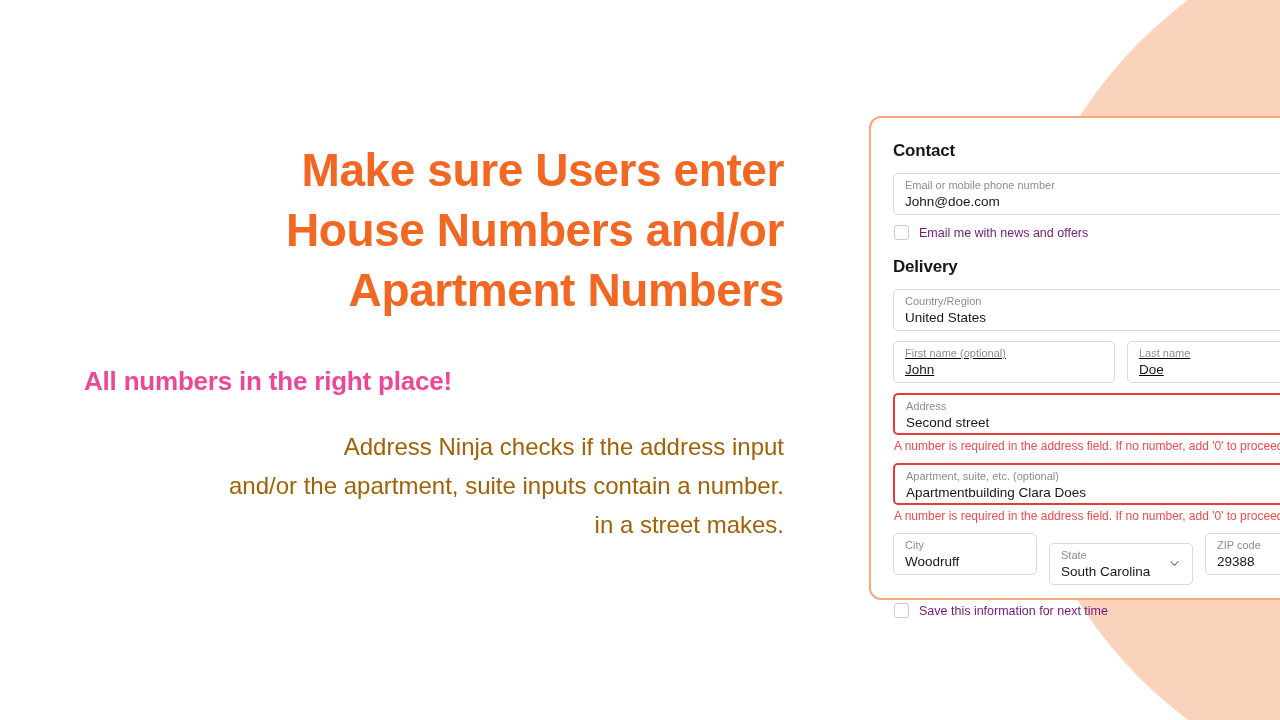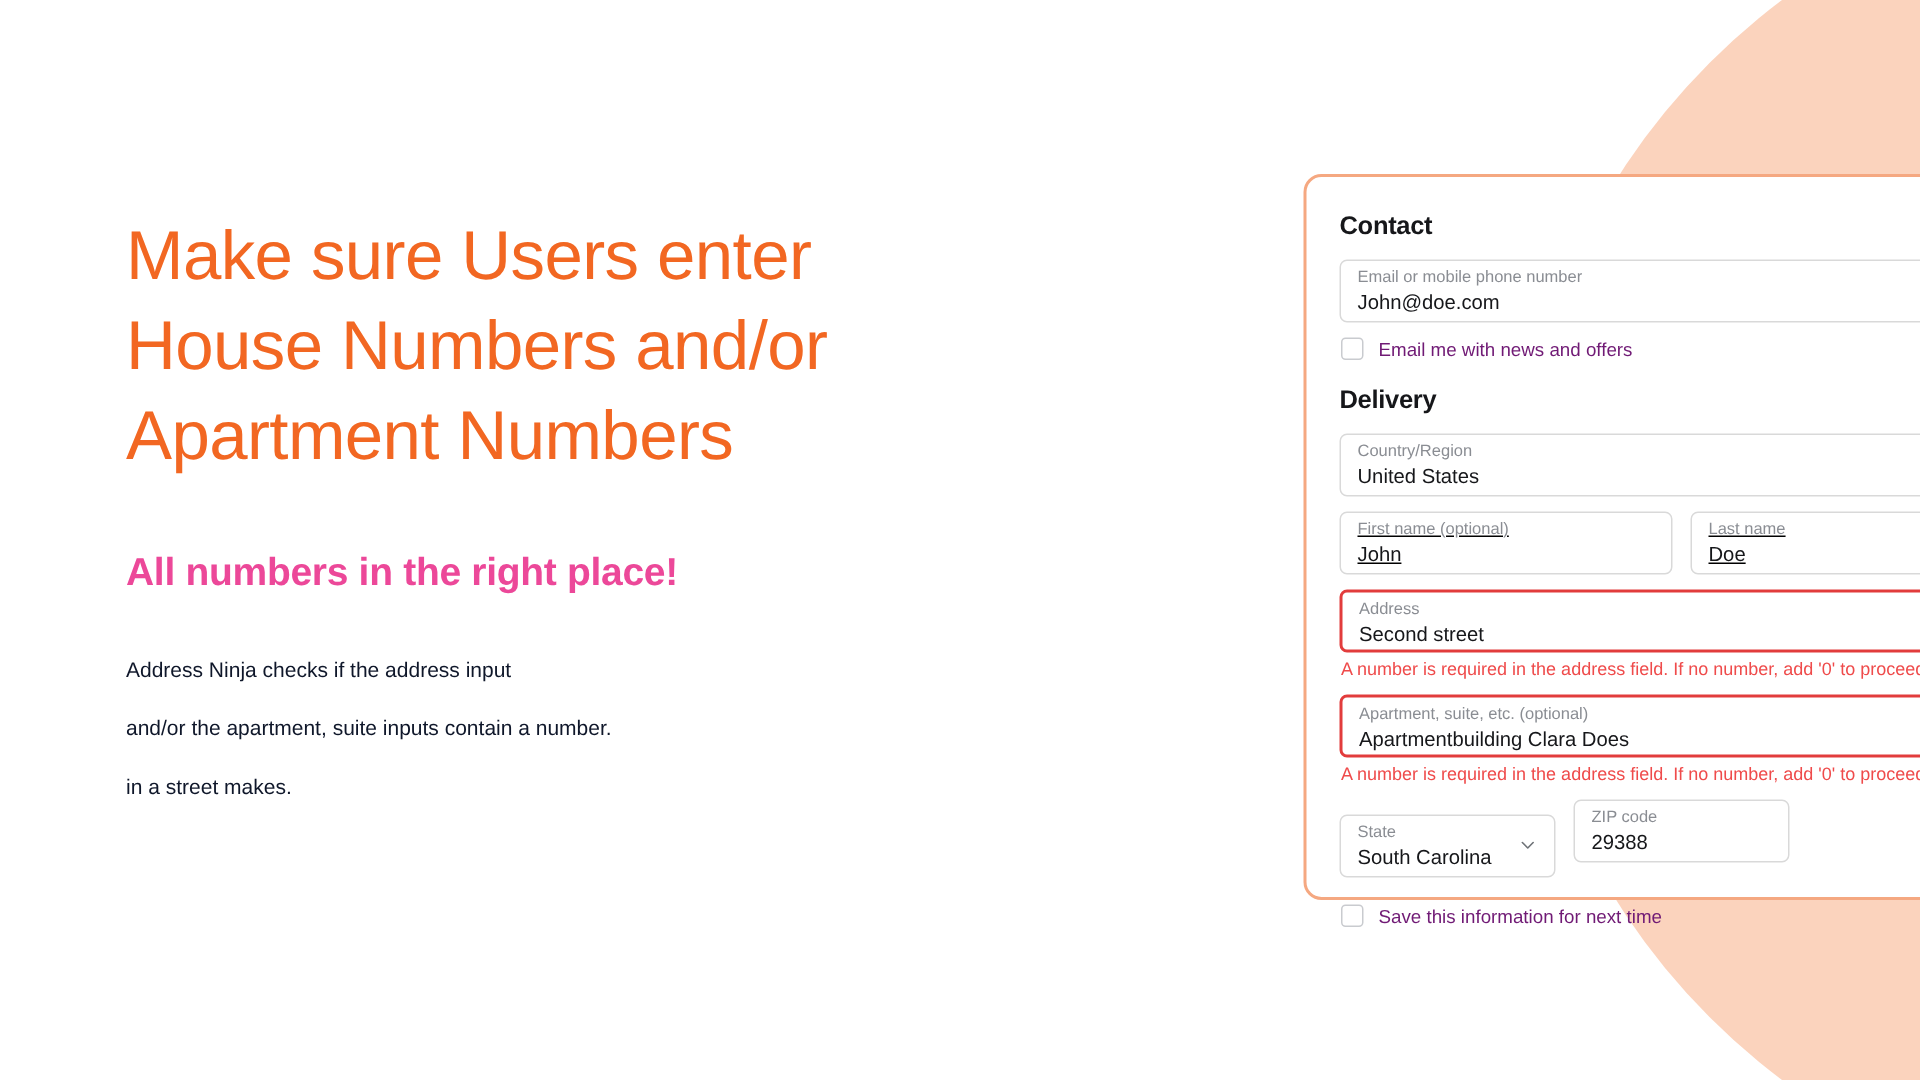--- a/index.html
+++ b/index.html
@@ -31,38 +31,40 @@
   .left-col {
     position: absolute;
     left: 84px;
     top: 140px;
     width: 700px;
     z-index: 3;
   }
   .headline {
     font-size: 46px;
     line-height: 60px;
-    font-weight: normal;
+    font-weight: bold;
     color: #f26722;
     margin: 0 0 46px 0;
     letter-spacing: -0.4px;
+    text-align: right;
   }
   .headline .hl-line { display: block; }
   .subhead {
     font-size: 26px;
     font-weight: bold;
     color: #ec4899;
     margin: 0 0 30px 0;
     letter-spacing: -0.2px;
   }
   .bodytext {
-    font-size: 14px;
+    font-size: 24px;
     line-height: 39px;
-    color: #0f172a;
+    color: #a16207;
     margin: 0;
+    text-align: right;
   }
   .bodytext .bt-line { display: block; }
 
   
   .form-card {
     position: absolute;
     left: 869px;
     top: 116px;
     width: 560px;   
     height: 484px;
@@ -226,20 +228,24 @@
   </div>
   <div class="error-msg">A number is required in the address field. If no number, add '0' to proceed.</div>
 
   <div class="field w-full error">
     <span class="field-label">Apartment, suite, etc. (optional)</span>
     <span class="field-value">Apartmentbuilding Clara Does</span>
   </div>
   <div class="error-msg">A number is required in the address field. If no number, add '0' to proceed.</div>
 
   <div class="row">
+    <div class="field w-city">
+      <span class="field-label">City</span>
+      <span class="field-value">Woodruff</span>
+    </div>
     <div class="field w-state">
       <span class="field-label">State</span>
       <span class="field-value">South Carolina</span>
       <svg class="chevron" viewBox="0 0 10 10">
         <path d="M1 3 L5 7 L9 3" fill="none" stroke="#6f7378" stroke-width="1.2" stroke-linecap="round" stroke-linejoin="round"></path>
       </svg>
     </div>
     <div class="field w-zip">
       <span class="field-label">ZIP code</span>
       <span class="field-value">29388</span>

